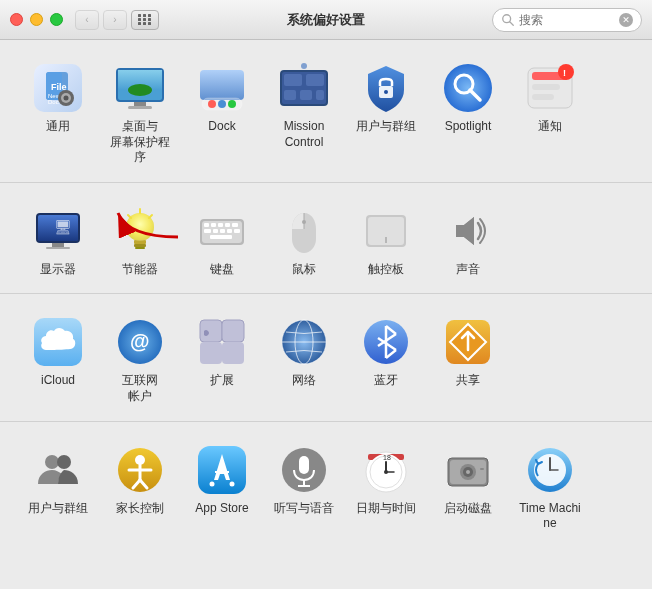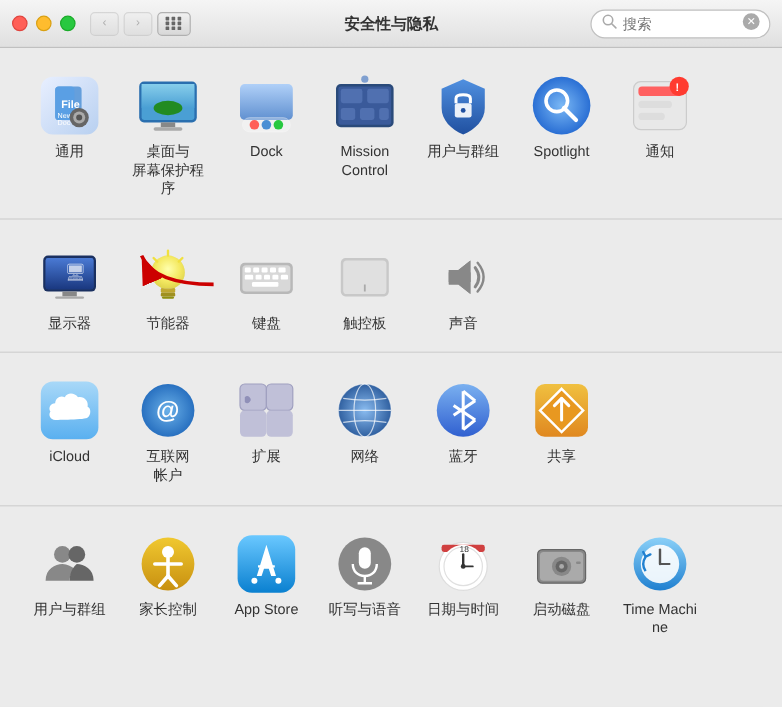--- a/index.html
+++ b/index.html
@@ -86,20 +86,21 @@
       left: 50%;
       transform: translateX(-50%);
       font-size: 13px;
       font-weight: 600;
       color: #333;
     }
 
     .search-bar {
       margin-left: auto;
       display: flex;
+      align-items: center;
       background: white;
       border: 1px solid #c0c0c0;
       border-radius: 12px;
       padding: 2px 8px;
       width: 150px;
       height: 24px;
     }
     .search-icon-svg {
       width: 14px;
       height: 14px;
@@ -200,21 +201,21 @@
         <div class="grid-dot"></div>
       <div class="grid-dot"></div>
         <div class="grid-dot"></div>
         <div class="grid-dot"></div>
       <div class="grid-dot"></div>
         <div class="grid-dot"></div>
         <div class="grid-dot"></div>
     </div>
   </div>
 
-  <div class="titlebar-title">安全性与隐私</div>
+  <div class="titlebar-title">系统偏好设置</div>
 
   <div class="search-bar">
     <svg class="search-icon-svg" viewBox="0 0 16 16" fill="none">
       <circle cx="6.5" cy="6.5" r="4.5" stroke="#aaa" stroke-width="1.5"></circle>
       <line x1="10" y1="10" x2="14" y2="14" stroke="#aaa" stroke-width="1.5" stroke-linecap="round"></line>
     </svg>
     <input class="search-input" type="text" placeholder="搜索" style="">
     <div class="search-clear">✕</div>
   </div>
 </div>
@@ -433,20 +434,31 @@
             <rect x="17" y="24" width="5" height="4" rx="1" fill="#fff"></rect>
             <rect x="24" y="24" width="5" height="4" rx="1" fill="#fff"></rect>
             <rect x="31" y="24" width="5" height="4" rx="1" fill="#fff"></rect>
             <rect x="38" y="24" width="6" height="4" rx="1" fill="#fff"></rect>
             <rect x="14" y="30" width="22" height="4" rx="1" fill="#fff"></rect>
           </svg>
         </div>
         <div class="icon-label">键盘</div>
       </div>
 
+      <div class="icon-item">
+        <div class="icon-img">
+          <svg width="52" height="52" viewBox="0 0 52 52">
+            <path d="M26,8 C18,8 14,16 14,24 L14,34 C14,42 20,48 26,48 C32,48 38,42 38,34 L38,24 C38,16 34,8 26,8 Z" fill="#d0d0d0"></path>
+            <path d="M26,8 C18,8 14,16 14,24 L26,24 L26,8 Z" fill="#e8e8e8"></path>
+            <line x1="26" y1="8" x2="26" y2="24" stroke="#aaa" stroke-width="1"></line>
+            <circle cx="26" cy="17" r="2" fill="#aaa"></circle>
+          </svg>
+        </div>
+        <div class="icon-label">鼠标</div>
+      </div>
 
       <div class="icon-item">
         <div class="icon-img">
           <svg width="52" height="52" viewBox="0 0 52 52">
             <rect x="6" y="10" width="40" height="32" rx="4" fill="#c8c8c8"></rect>
             <rect x="8" y="12" width="36" height="28" rx="3" fill="#e0e0e0"></rect>
             <line x1="26" y1="32" x2="26" y2="38" stroke="#aaa" stroke-width="1.5"></line>
           </svg>
         </div>
         <div class="icon-label">触控板</div>

